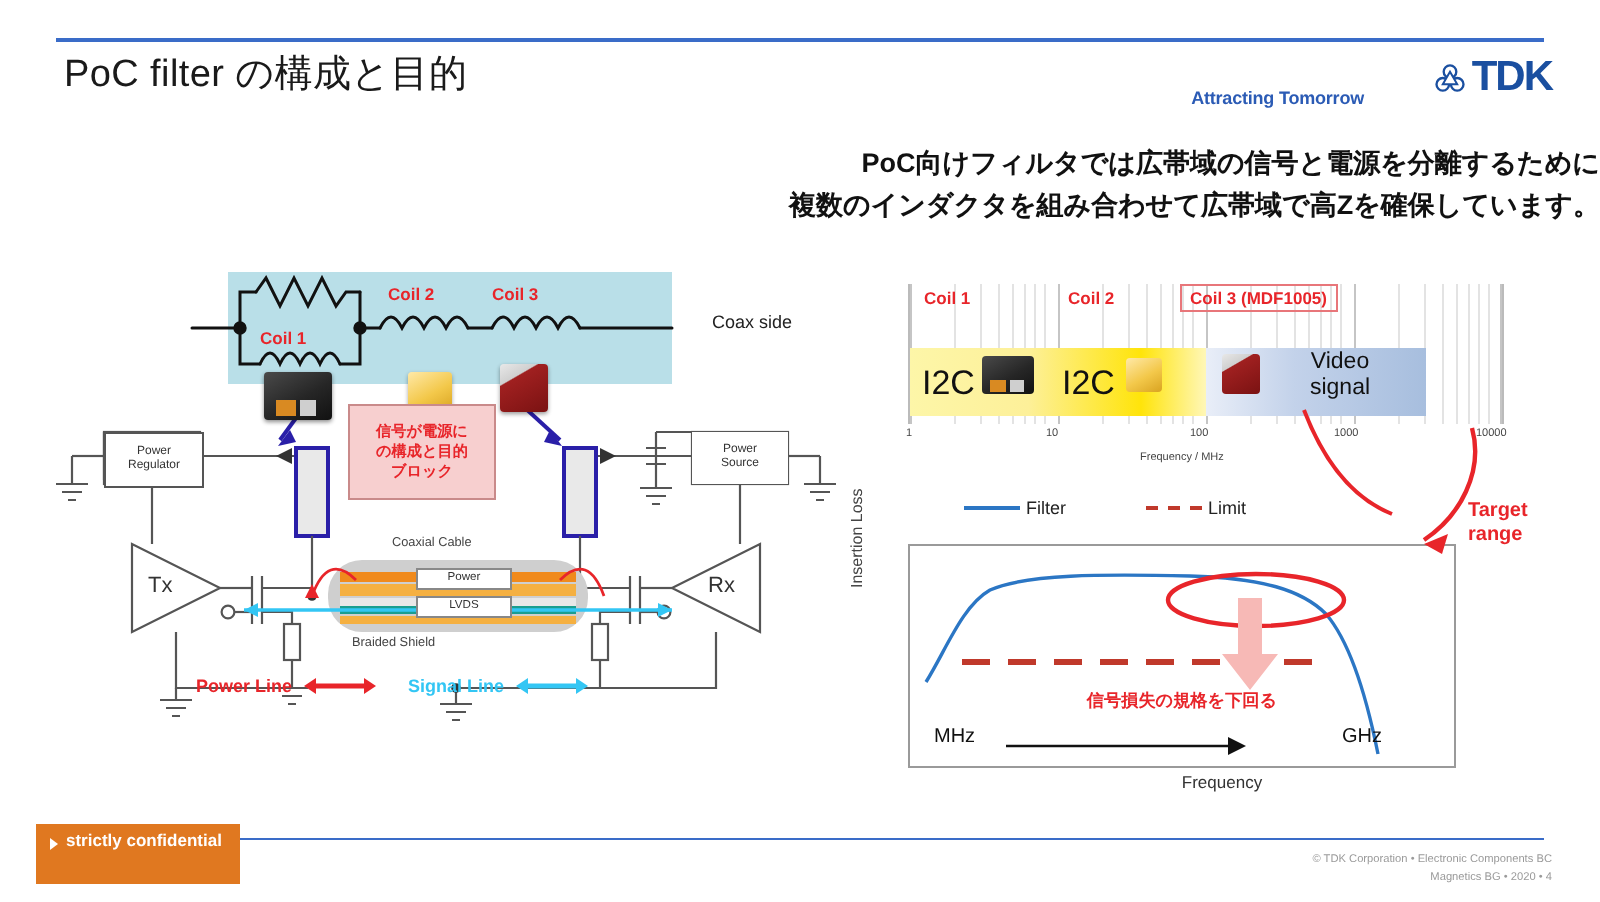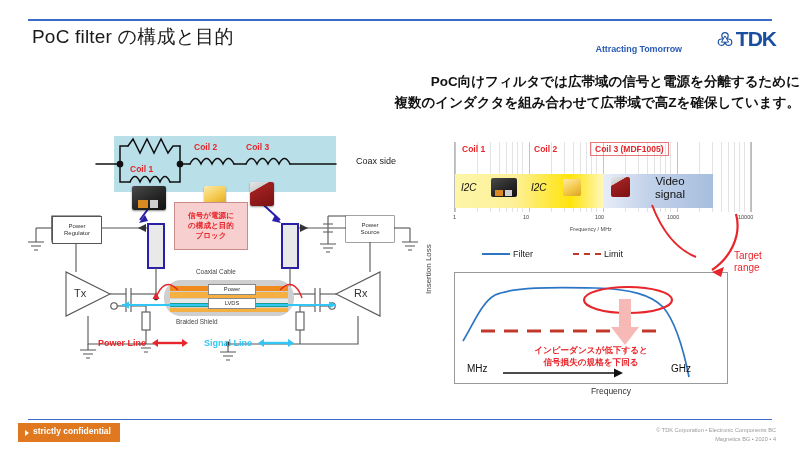--- a/index.html
+++ b/index.html
@@ -50,47 +50,47 @@
   #freq-panel{position:absolute;left:452px;top:140px;width:330px;height:100px;}
   .freq-plot{position:absolute;left:2px;top:2px;width:296px;height:70px;background:#fff;
              border-left:1px solid #bbb;border-right:1px solid #bbb;}
   .fgrid{position:absolute;top:0;bottom:0;width:1px;background:#e3e3e3;}
   .fgrid.major{background:#c5c5c5;}
   .bandstrip{position:absolute;left:0;top:32px;height:34px;}
   .bs-y{background:linear-gradient(90deg,#fdf6a8 0%,#fdf099 40%,#ffe40a 78%,#fff7b8 100%);}
   .bs-b{background:linear-gradient(90deg,#e9eef8 0%,#c3d2ea 40%,#a7bede 100%);}
   .coil-tag{position:absolute;font-size:8.5px;font-weight:bold;color:#e8252a;white-space:nowrap;}
   .coil3-box{position:absolute;border:1px solid #e8767a;padding:1px 4px;}
-  .i2c{position:absolute;font-size:10px;color:#111;font-style:italic;}
+  .i2c{position:absolute;font-size:17px;color:#111;}
   .vsig{position:absolute;font-size:11.5px;color:#111;line-height:1.12;text-align:center;}
   .ftick{position:absolute;font-size:5.5px;color:#444;}
   .faxis-title{position:absolute;font-size:5.5px;color:#444;}
 
   
   #il-panel{position:absolute;left:436px;top:248px;width:350px;height:160px;}
   .il-box{position:absolute;left:18px;top:24px;width:272px;height:110px;border:1px solid #9a9a9a;
           background:#fff;}
   .legend{position:absolute;left:46px;top:1px;width:230px;display:flex;gap:40px;align-items:center;
           font-size:9px;color:#222;}
   .lg-item{display:flex;align-items:center;gap:3px;}
   .lg-solid{width:28px;height:2.5px;background:#2b76c4;}
   .lg-dash{width:28px;height:0;border-top:2.5px dashed #c0392b;}
   .ylab{position:absolute;left:-12px;top:46px;font-size:8px;color:#444;transform:rotate(-90deg);
         transform-origin:left top;white-space:nowrap;}
   .xlab{position:absolute;left:0;right:0;top:138px;text-align:center;font-size:8.5px;color:#333;}
   .mhz{position:absolute;font-size:10px;color:#111;}
   .ann{position:absolute;left:10px;top:72px;width:252px;text-align:center;font-size:8.6px;
        font-weight:bold;color:#e8252a;line-height:1.35;}
-  .target{position:absolute;left:298px;top:2px;font-size:10px;font-weight:normal;color:#e8252a;
+  .target{position:absolute;left:298px;top:2px;font-size:10px;font-weight:bold;color:#e8252a;
           line-height:1.15;}
 
   
   .ftr-rule{position:absolute;left:28px;bottom:31px;width:744px;height:1.5px;background:#3a6cc8;}
   .conf{position:absolute;left:18px;bottom:9px;background:#e07820;color:#fff;font-size:8.5px;
-        font-weight:bold;padding:3px 9px 6px 7px;display:flex;align-items:flex-end;gap:4px;}
+        font-weight:bold;padding:3px 9px 17px 7px;display:flex;align-items:flex-end;gap:4px;}
   .conf .tri{width:0;height:0;border-left:4px solid #fff;border-top:3px solid transparent;
              border-bottom:3px solid transparent;}
   .copy{position:absolute;right:24px;bottom:8px;text-align:right;font-size:5.6px;color:#9a9a9a;
         line-height:1.5;}
 </style>
 </head>
 <body>
 
 <div class="slide">
 
@@ -384,21 +384,20 @@
       <svg width="90" height="30" style="position:absolute;left:128px;top:12px;overflow:visible">
         <ellipse cx="45" cy="15" rx="44" ry="13" fill="none" stroke="#e8252a" stroke-width="2.2"></ellipse>
       </svg>
 
       
       <svg width="32" height="48" style="position:absolute;left:154px;top:26px">
         <path d="M10 0 h12 v28 h8 L16 46 L2 28 h8 z" fill="#f7b9b6"></path>
       </svg>
 
       <div class="ann">
-        <div>インピーダンスが低下すると</div>
         <div>信号損失の規格を下回る</div>
       </div>
 
       
       <span class="mhz" style="left:12px;top:90px;">MHz</span>
       <svg width="120" height="10" style="position:absolute;left:48px;top:95px">
         <path d="M0 5 H112" stroke="#111" stroke-width="1.3"></path>
         <path d="M120 5 l-9 -4.5 v9 z" fill="#111"></path>
       </svg>
       <span class="mhz" style="left:172px;top:90px;margin-left:44px;">GHz</span>

